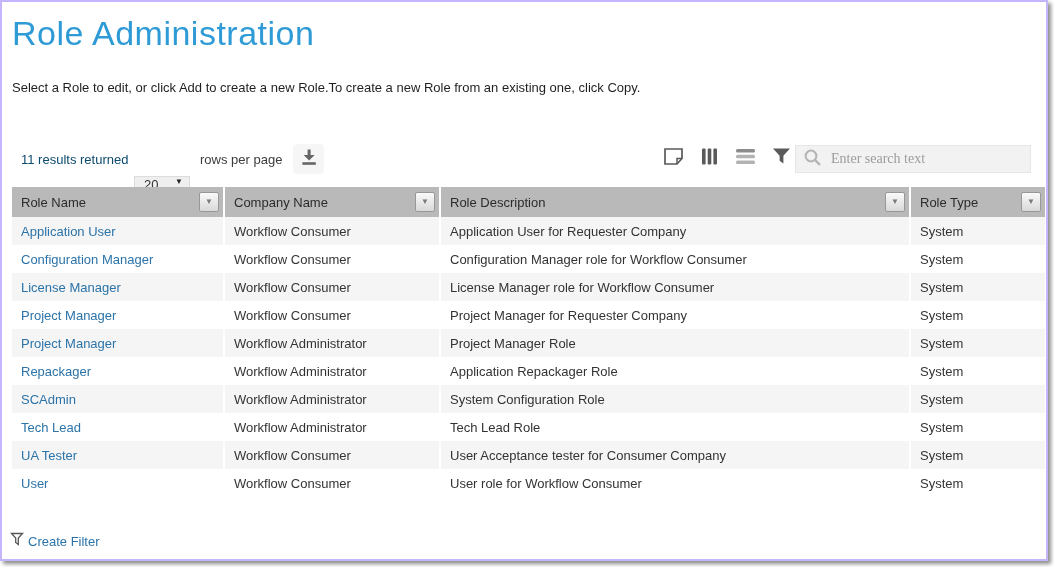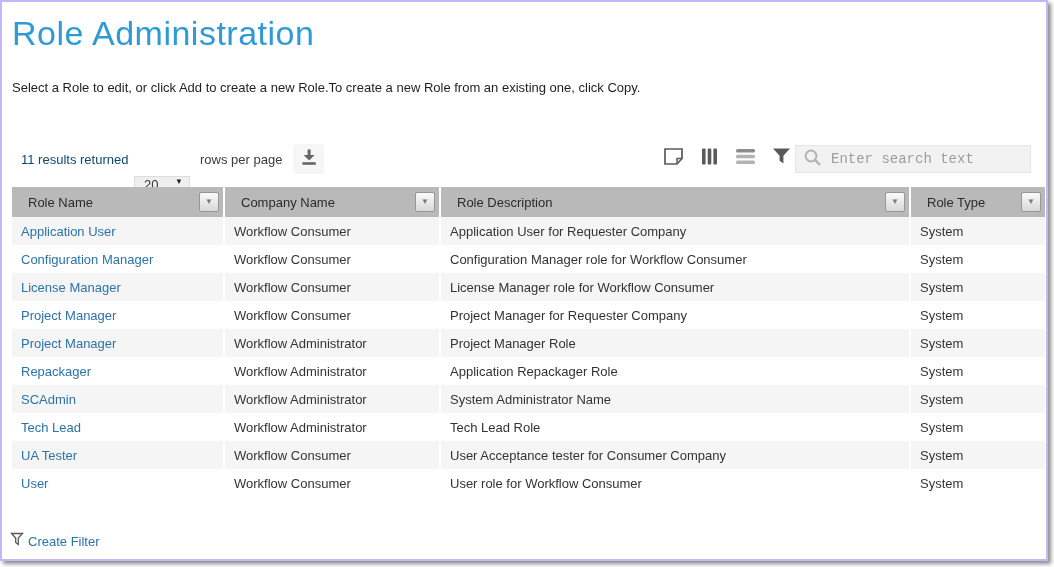--- a/index.html
+++ b/index.html
@@ -49,37 +49,37 @@
   .grid-icons { position:absolute; left:660px; top:3px; display:flex; gap:14px; align-items:center; }
   .icon-btn { width:22px; height:22px; display:flex; align-items:center; justify-content:center; cursor:pointer; }
 
   .search-box {
     position:absolute; left:793px; top:1px; width:236px; height:28px;
     background:#f2f2f2; border:1px solid #e6e6e6; display:flex; align-items:center;
   }
   .search-box svg { margin-left:7px; flex:0 0 auto; }
   .search-box input {
     border:none; outline:none; background:transparent; flex:1;
-    font-family:Liberation Mono, monospace; font-size:14px; color:#444; padding-left:9px;
+    font-family:Liberation Serif, serif; font-size:14px; color:#444; padding-left:9px;
   }
   .search-box input::placeholder { color:#9c9c9c; }
 
   
   table.grid {
     position:absolute; left:10px; top:185px; width:1033px;
     border-collapse:collapse; table-layout:fixed; font-size:13px;
   }
   .col-rolename { width:212px; }
   .col-company  { width:216px; }
   .col-desc     { width:470px; }
   .col-type     { width:135px; }
 
   table.grid th {
     background:#b9b9b9; color:#2b2b2b; font-weight:normal; text-align:left;
-    height:30px; padding-left:16px; position:relative; border-right:2px solid #fff;
+    height:30px; padding-left:9px; position:relative; border-right:2px solid #fff;
   }
   table.grid th:last-child { border-right:none; }
   .hdr-dd {
     position:absolute; right:4px; top:5px; width:20px; height:20px;
     background:linear-gradient(#fafafa,#d8d8d8); border:1px solid #979797; border-radius:2px;
     display:flex; align-items:center; justify-content:center; cursor:pointer;
   }
   .hdr-dd span { font-size:8px; color:#7a7a7a; line-height:1; }
 
   table.grid td {
@@ -240,21 +240,21 @@
         </tr>
         <tr>
           <td><a class="role-link">Repackager</a></td>
           <td>Workflow Administrator</td>
           <td>Application Repackager Role</td>
           <td>System</td>
         </tr>
         <tr>
           <td><a class="role-link">SCAdmin</a></td>
           <td>Workflow Administrator</td>
-          <td>System Administrator Name</td>
+          <td>System Configuration Role</td>
           <td>System</td>
         </tr>
         <tr>
           <td><a class="role-link">Tech Lead</a></td>
           <td>Workflow Administrator</td>
           <td>Tech Lead Role</td>
           <td>System</td>
         </tr>
         <tr>
           <td><a class="role-link">UA Tester</a></td>

